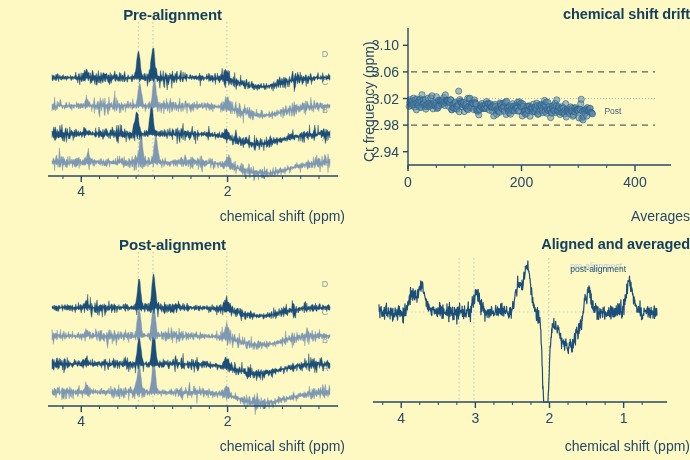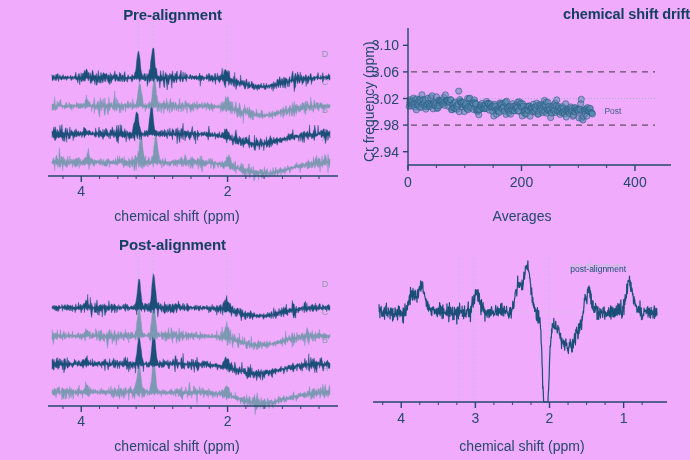--- a/index.html
+++ b/index.html
@@ -11,21 +11,21 @@
     width: 690px;
     height: 460px;
     font-family: "Liberation Sans", sans-serif;
     color: #1b3d5e;
     overflow: hidden;
   }
   .figure {
     position: relative;
     width: 690px;
     height: 460px;
-    background: #f0abfc;
+    background: #fef9c3;
   }
   .panel {
     position: absolute;
     box-sizing: border-box;
   }
   #panel-pre      { left: 0;   top: 0;   width: 345px; height: 230px; }
   #panel-drift    { left: 345px; top: 0; width: 345px; height: 230px; }
   #panel-post     { left: 0;   top: 230px; width: 345px; height: 230px; }
   #panel-averaged { left: 345px; top: 230px; width: 345px; height: 230px; }
 
@@ -40,21 +40,21 @@
     color: #14405f;
     letter-spacing: -0.1px;
   }
   #panel-drift .panel-title,
   #panel-averaged .panel-title { font-size: 14.5px; text-align: right; }
 
   .axis-title {
     position: absolute;
     left: 9px;
     right: 0;
-    text-align: center;
+    text-align: right;
     font-size: 14px;
     color: #25496b;
   }
   .x-axis-title { bottom: 6px; }
 
   .y-axis-title {
     position: absolute;
     font-size: 14px;
     color: #25496b;
     transform-origin: 0 0;
@@ -527,20 +527,21 @@
         <line x1="282.4473684210526" y1="176" x2="282.4473684210526" y2="179" stroke="#25496b" stroke-width="1"></line>
         <line x1="300.7368421052631" y1="176" x2="300.7368421052631" y2="179" stroke="#25496b" stroke-width="1"></line>
         <line x1="319.0263157894737" y1="176" x2="319.0263157894737" y2="179" stroke="#25496b" stroke-width="1"></line>
         <text x="81.26315789473686" y="196" class="tick-label" text-anchor="middle">4</text>
         <text x="227.57894736842107" y="196" class="tick-label" text-anchor="middle">2</text>
       </svg>
     <div class="axis-title x-axis-title">chemical shift (ppm)</div>
   </div>
 
   <div class="panel" id="panel-averaged">
+    <div class="panel-title">Aligned and averaged</div>
     <svg class="plot-svg" id="svg-avg" width="345" height="200">
         <line x1="114.06399999999998" y1="28" x2="114.06399999999998" y2="172" stroke="#b9c4ce" stroke-width="1" stroke-dasharray="1.5,2.5"></line>
         <line x1="128.89066666666665" y1="28" x2="128.89066666666665" y2="172" stroke="#b9c4ce" stroke-width="1" stroke-dasharray="1.5,2.5"></line>
         <line x1="203.76533333333333" y1="28" x2="203.76533333333333" y2="172" stroke="#b9c4ce" stroke-width="1" stroke-dasharray="1.5,2.5"></line>
         <line x1="34" y1="82" x2="312" y2="82" stroke="#c6d0d9" stroke-width="0.9" stroke-dasharray="1.5,2.5"></line>
         <path d="M34.00,74.20L34.31,81.74L34.62,79.33L34.93,87.77L35.24,77.78L35.54,78.29L35.85,79.29L36.16,76.37L36.47,81.87L36.78,86.23L37.09,86.02L37.40,82.04L37.71,86.31L38.02,84.04L38.32,80.00L38.63,81.69L38.94,86.16L39.25,77.35L39.56,89.26L39.87,80.98L40.18,78.81L40.49,83.67L40.80,75.78L41.10,81.66L41.41,73.13L41.72,85.43L42.03,82.02L42.34,84.48L42.65,83.84L42.96,86.80L43.27,77.92L43.58,80.28L43.88,81.99L44.19,83.55L44.50,81.49L44.81,84.33L45.12,88.85L45.43,78.03L45.74,84.90L46.05,78.06L46.36,81.18L46.66,79.28L46.97,85.78L47.28,82.66L47.59,91.10L47.90,78.28L48.21,89.73L48.52,84.64L48.83,84.41L49.14,83.81L49.44,83.16L49.75,87.01L50.06,77.74L50.37,79.98L50.68,82.93L50.99,84.85L51.30,82.34L51.61,86.26L51.92,79.63L52.22,85.92L52.53,89.99L52.84,84.31L53.15,79.80L53.46,75.85L53.77,83.93L54.08,84.70L54.39,76.72L54.70,81.40L55.00,86.66L55.31,80.79L55.62,80.46L55.93,85.14L56.24,82.88L56.55,81.68L56.86,85.65L57.17,86.12L57.48,82.20L57.78,92.22L58.09,77.90L58.40,92.99L58.71,78.75L59.02,80.60L59.33,85.80L59.64,85.72L59.95,73.78L60.26,82.43L60.56,81.61L60.87,85.70L61.18,81.77L61.49,75.60L61.80,76.24L62.11,77.70L62.42,79.79L62.73,71.80L63.04,71.92L63.34,70.88L63.65,75.07L63.96,72.26L64.27,66.39L64.58,65.06L64.89,64.55L65.20,74.58L65.51,57.39L65.82,69.46L66.12,62.00L66.43,60.82L66.74,64.79L67.05,67.00L67.36,60.83L67.67,70.12L67.98,58.67L68.29,61.55L68.60,63.54L68.90,66.36L69.21,69.02L69.52,61.72L69.83,69.95L70.14,60.06L70.45,61.30L70.76,67.82L71.07,66.42L71.38,67.88L71.68,66.77L71.99,72.22L72.30,60.97L72.61,61.48L72.92,59.38L73.23,67.95L73.54,64.33L73.85,60.31L74.16,57.44L74.46,56.32L74.77,59.97L75.08,56.92L75.39,56.06L75.70,50.87L76.01,61.16L76.32,54.30L76.63,58.67L76.94,51.85L77.24,57.06L77.55,51.94L77.86,54.62L78.17,62.03L78.48,62.66L78.79,63.76L79.10,62.12L79.41,62.64L79.72,65.92L80.02,67.19L80.33,68.70L80.64,70.38L80.95,68.52L81.26,76.24L81.57,69.90L81.88,74.54L82.19,76.53L82.50,79.12L82.80,71.53L83.11,76.93L83.42,81.06L83.73,73.98L84.04,75.37L84.35,77.78L84.66,79.44L84.97,77.80L85.28,80.88L85.58,80.87L85.89,78.23L86.20,84.45L86.51,83.63L86.82,85.59L87.13,77.36L87.44,79.22L87.75,78.10L88.06,76.88L88.36,80.01L88.67,77.05L88.98,80.08L89.29,83.94L89.60,79.64L89.91,82.38L90.22,80.11L90.53,82.25L90.84,83.75L91.14,78.71L91.45,79.17L91.76,85.16L92.07,85.11L92.38,86.62L92.69,79.38L93.00,77.79L93.31,78.25L93.62,83.89L93.92,83.95L94.23,83.89L94.54,72.70L94.85,73.12L95.16,85.85L95.47,75.26L95.78,81.64L96.09,83.77L96.40,80.17L96.70,76.74L97.01,88.54L97.32,83.26L97.63,83.15L97.94,74.78L98.25,88.16L98.56,81.37L98.87,78.89L99.18,82.15L99.48,83.25L99.79,82.48L100.10,83.93L100.41,83.75L100.72,84.39L101.03,80.90L101.34,84.86L101.65,84.36L101.96,73.86L102.26,85.79L102.57,81.28L102.88,83.39L103.19,82.05L103.50,76.87L103.81,91.69L104.12,84.18L104.43,72.69L104.74,85.10L105.04,86.33L105.35,79.87L105.66,77.40L105.97,78.46L106.28,83.62L106.59,83.85L106.90,85.40L107.21,82.70L107.52,77.11L107.82,89.79L108.13,83.13L108.44,83.82L108.75,86.71L109.06,89.36L109.37,77.26L109.68,84.14L109.99,79.98L110.30,80.89L110.60,85.01L110.91,79.20L111.22,84.24L111.53,83.80L111.84,94.00L112.15,77.69L112.46,78.00L112.77,86.35L113.08,76.84L113.38,88.89L113.69,84.65L114.00,85.80L114.31,79.87L114.62,73.21L114.93,83.88L115.24,81.60L115.55,81.53L115.86,80.35L116.16,81.13L116.47,82.45L116.78,82.88L117.09,76.17L117.40,86.51L117.71,79.24L118.02,79.65L118.33,79.88L118.64,88.77L118.94,81.57L119.25,82.33L119.56,75.90L119.87,86.21L120.18,83.14L120.49,83.68L120.80,84.31L121.11,87.09L121.42,79.76L121.72,83.96L122.03,79.97L122.34,80.47L122.65,78.13L122.96,77.28L123.27,71.88L123.58,86.53L123.89,80.56L124.20,86.64L124.50,79.02L124.81,81.47L125.12,80.45L125.43,91.56L125.74,76.28L126.05,76.35L126.36,82.34L126.67,73.89L126.98,72.81L127.28,66.66L127.59,74.90L127.90,69.82L128.21,77.14L128.52,71.00L128.83,65.05L129.14,71.10L129.45,73.67L129.76,70.50L130.06,65.54L130.37,59.72L130.68,64.99L130.99,60.60L131.30,63.11L131.61,64.58L131.92,59.84L132.23,65.06L132.54,64.90L132.84,70.99L133.15,59.60L133.46,66.51L133.77,71.75L134.08,62.98L134.39,63.92L134.70,74.27L135.01,71.88L135.32,70.70L135.62,74.51L135.93,84.68L136.24,76.74L136.55,69.62L136.86,81.33L137.17,77.47L137.48,74.41L137.79,76.40L138.10,72.60L138.40,80.83L138.71,76.32L139.02,82.78L139.33,82.87L139.64,79.06L139.95,91.17L140.26,80.34L140.57,82.71L140.88,82.15L141.18,84.95L141.49,83.60L141.80,80.96L142.11,87.20L142.42,80.10L142.73,83.62L143.04,79.63L143.35,82.92L143.66,84.39L143.96,87.76L144.27,79.47L144.58,83.26L144.89,86.32L145.20,82.83L145.51,79.48L145.82,79.35L146.13,85.23L146.44,76.63L146.74,77.40L147.05,82.42L147.36,83.74L147.67,82.17L147.98,81.29L148.29,80.87L148.60,85.92L148.91,83.44L149.22,83.18L149.52,83.70L149.83,84.96L150.14,82.13L150.45,78.23L150.76,75.41L151.07,81.97L151.38,80.30L151.69,85.05L152.00,81.89L152.30,78.77L152.61,76.75L152.92,85.25L153.23,85.82L153.54,78.58L153.85,80.33L154.16,81.89L154.47,83.08L154.78,78.66L155.08,78.89L155.39,83.40L155.70,73.86L156.01,84.68L156.32,82.44L156.63,83.00L156.94,73.10L157.25,85.55L157.56,80.37L157.86,78.24L158.17,81.30L158.48,80.32L158.79,86.03L159.10,76.29L159.41,76.56L159.72,82.78L160.03,82.86L160.34,80.58L160.64,83.69L160.95,80.70L161.26,81.66L161.57,76.31L161.88,80.80L162.19,81.86L162.50,82.85L162.81,83.82L163.12,85.73L163.42,85.08L163.73,88.04L164.04,81.14L164.35,86.80L164.66,77.97L164.97,84.58L165.28,77.54L165.59,77.62L165.90,78.69L166.20,88.19L166.51,81.62L166.82,80.96L167.13,79.16L167.44,78.72L167.75,71.27L168.06,78.72L168.37,72.93L168.68,78.34L168.98,76.33L169.29,70.69L169.60,68.77L169.91,66.98L170.22,61.98L170.53,61.82L170.84,59.63L171.15,60.17L171.46,62.01L171.76,65.91L172.07,59.68L172.38,56.96L172.69,46.01L173.00,57.38L173.31,56.58L173.62,55.30L173.93,52.70L174.24,53.97L174.54,57.36L174.85,53.36L175.16,52.39L175.47,55.63L175.78,53.83L176.09,53.70L176.40,55.97L176.71,59.72L177.02,50.09L177.32,55.76L177.63,59.79L177.94,56.57L178.25,54.65L178.56,47.73L178.87,42.19L179.18,43.65L179.49,49.23L179.80,45.43L180.10,43.55L180.41,36.00L180.72,37.70L181.03,38.30L181.34,36.82L181.65,35.29L181.96,35.70L182.27,39.67L182.58,35.33L182.88,30.90L183.19,38.99L183.50,41.23L183.81,40.88L184.12,43.28L184.43,43.79L184.74,48.57L185.05,48.33L185.36,53.14L185.66,54.43L185.97,64.60L186.28,60.41L186.59,57.74L186.90,62.80L187.21,72.58L187.52,69.62L187.83,67.45L188.14,75.53L188.44,72.19L188.75,77.80L189.06,74.20L189.37,76.47L189.68,81.44L189.99,77.43L190.30,81.23L190.61,79.30L190.92,79.22L191.22,87.38L191.53,90.32L191.84,83.21L192.15,82.17L192.46,77.65L192.77,91.15L193.08,93.05L193.39,86.58L193.70,80.56L194.00,92.60L194.31,88.17L194.62,90.56L194.93,87.60L195.24,93.27L195.55,98.66L195.86,99.87L196.17,113.74L196.48,115.29L196.78,121.28L197.09,134.98L197.40,138.80L197.71,158.75L198.02,156.21L198.33,162.89L198.64,172.00L198.95,172.00L199.26,172.00L199.56,172.00L199.87,172.00L200.18,172.00L200.49,172.00L200.80,172.00L201.11,172.00L201.42,172.00L201.73,172.00L202.04,172.00L202.34,172.00L202.65,172.00L202.96,172.00L203.27,163.04L203.58,159.82L203.89,151.54L204.20,145.26L204.51,132.19L204.82,125.24L205.12,115.96L205.43,117.29L205.74,112.18L206.05,106.95L206.36,107.63L206.67,98.64L206.98,102.70L207.29,93.69L207.60,96.05L207.90,96.27L208.21,93.76L208.52,97.56L208.83,88.45L209.14,95.79L209.45,98.67L209.76,98.15L210.07,98.28L210.38,99.18L210.68,91.35L210.99,95.98L211.30,98.58L211.61,99.01L211.92,99.09L212.23,103.01L212.54,99.82L212.85,95.44L213.16,97.68L213.46,99.45L213.77,97.33L214.08,100.70L214.39,104.94L214.70,103.10L215.01,108.29L215.32,105.91L215.63,103.43L215.94,110.35L216.24,109.78L216.55,118.57L216.86,107.98L217.17,111.92L217.48,110.73L217.79,112.18L218.10,113.47L218.41,114.54L218.72,109.84L219.02,116.63L219.33,111.37L219.64,120.27L219.95,115.87L220.26,114.00L220.57,111.11L220.88,108.94L221.19,115.50L221.50,114.04L221.80,113.15L222.11,118.34L222.42,118.15L222.73,121.05L223.04,120.12L223.35,123.54L223.66,116.85L223.97,118.30L224.28,112.74L224.58,112.36L224.89,115.10L225.20,109.21L225.51,112.50L225.82,117.09L226.13,116.78L226.44,118.06L226.75,121.99L227.06,111.97L227.36,121.83L227.67,109.33L227.98,114.67L228.29,117.94L228.60,111.14L228.91,111.25L229.22,107.68L229.53,103.66L229.84,112.81L230.14,105.10L230.45,115.00L230.76,99.94L231.07,99.14L231.38,102.83L231.69,97.03L232.00,102.86L232.31,100.84L232.62,101.96L232.92,108.94L233.23,107.37L233.54,93.93L233.85,101.17L234.16,103.29L234.47,93.50L234.78,100.84L235.09,93.96L235.40,89.96L235.70,97.63L236.01,91.18L236.32,95.37L236.63,99.50L236.94,86.38L237.25,90.60L237.56,86.26L237.87,84.43L238.18,81.17L238.48,82.91L238.79,78.13L239.10,73.95L239.41,68.28L239.72,70.94L240.03,64.32L240.34,69.14L240.65,65.90L240.96,69.37L241.26,70.38L241.57,71.09L241.88,73.61L242.19,66.91L242.50,59.10L242.81,62.83L243.12,57.23L243.43,62.04L243.74,62.08L244.04,55.80L244.35,62.69L244.66,57.63L244.97,67.63L245.28,60.29L245.59,62.41L245.90,74.01L246.21,63.73L246.52,72.29L246.82,77.62L247.13,74.16L247.44,78.98L247.75,70.54L248.06,71.26L248.37,80.60L248.68,78.53L248.99,82.38L249.30,80.01L249.60,76.61L249.91,82.30L250.22,80.96L250.53,73.44L250.84,78.72L251.15,75.95L251.46,77.11L251.77,76.08L252.08,89.41L252.38,83.35L252.69,82.52L253.00,76.81L253.31,88.97L253.62,89.42L253.93,86.10L254.24,81.93L254.55,84.72L254.86,78.27L255.16,81.06L255.47,88.01L255.78,81.20L256.09,79.60L256.40,82.21L256.71,82.99L257.02,81.99L257.33,83.23L257.64,87.32L257.94,77.78L258.25,83.01L258.56,79.89L258.87,80.74L259.18,76.82L259.49,87.08L259.80,89.14L260.11,81.41L260.42,82.01L260.72,83.16L261.03,83.45L261.34,86.52L261.65,82.84L261.96,85.89L262.27,84.01L262.58,82.56L262.89,80.26L263.20,85.53L263.50,82.81L263.81,77.64L264.12,83.38L264.43,85.32L264.74,86.85L265.05,80.97L265.36,80.14L265.67,75.89L265.98,88.87L266.28,85.29L266.59,78.09L266.90,76.82L267.21,79.53L267.52,82.90L267.83,86.76L268.14,77.77L268.45,81.53L268.76,84.69L269.06,87.22L269.37,84.85L269.68,78.58L269.99,86.22L270.30,78.59L270.61,78.78L270.92,85.60L271.23,75.89L271.54,81.10L271.84,82.54L272.15,84.36L272.46,85.21L272.77,73.67L273.08,77.70L273.39,83.83L273.70,82.00L274.01,74.88L274.32,73.77L274.62,84.78L274.93,84.56L275.24,78.30L275.55,81.00L275.86,69.73L276.17,81.28L276.48,84.66L276.79,88.21L277.10,81.62L277.40,86.44L277.71,76.29L278.02,77.69L278.33,77.40L278.64,69.71L278.95,84.53L279.26,74.40L279.57,68.52L279.88,74.47L280.18,64.59L280.49,70.87L280.80,66.65L281.11,67.04L281.42,67.94L281.73,54.07L282.04,61.25L282.35,63.75L282.66,58.01L282.96,50.66L283.27,51.19L283.58,51.54L283.89,50.69L284.20,49.64L284.51,46.08L284.82,55.84L285.13,50.31L285.44,57.77L285.74,61.41L286.05,52.27L286.36,61.22L286.67,57.67L286.98,58.66L287.29,60.70L287.60,64.88L287.91,63.45L288.22,66.02L288.52,73.91L288.83,67.65L289.14,66.81L289.45,72.97L289.76,69.58L290.07,75.72L290.38,75.31L290.69,73.99L291.00,76.53L291.30,75.52L291.61,76.30L291.92,82.15L292.23,79.90L292.54,79.76L292.85,81.88L293.16,77.84L293.47,76.26L293.78,79.30L294.08,82.65L294.39,79.37L294.70,81.17L295.01,70.96L295.32,85.86L295.63,85.51L295.94,81.31L296.25,77.90L296.56,89.72L296.86,88.38L297.17,88.31L297.48,89.06L297.79,84.78L298.10,84.90L298.41,83.37L298.72,85.48L299.03,78.10L299.34,79.99L299.64,81.51L299.95,80.42L300.26,81.27L300.57,81.74L300.88,80.00L301.19,83.75L301.50,83.02L301.81,80.91L302.12,77.86L302.42,82.61L302.73,76.57L303.04,86.97L303.35,79.58L303.66,78.55L303.97,84.97L304.28,78.00L304.59,83.20L304.90,87.43L305.20,80.57L305.51,87.97L305.82,80.89L306.13,77.34L306.44,84.67L306.75,82.67L307.06,80.29L307.37,81.78L307.68,81.63L307.98,88.09L308.29,83.16L308.60,83.41L308.91,78.74L309.22,75.74L309.53,88.36L309.84,82.46L310.15,78.00L310.46,81.39L310.76,86.17L311.07,82.85L311.38,80.74L311.69,78.42L312.00,85.49" fill="none" stroke="#1b4e79" stroke-width="1.2" stroke-linejoin="round"></path>
         <text x="225.264" y="39" class="anno-label" fill="#b9c7d2" text-anchor="start">pre-alignment</text>
         <text x="225.264" y="42" class="anno-label" fill="#1b4e79" text-anchor="start">post-alignment</text>
         <line x1="28" y1="172" x2="322" y2="172" stroke="#25496b" stroke-width="1.4"></line>
         <line x1="37.706666666666656" y1="172" x2="37.706666666666656" y2="175" stroke="#25496b" stroke-width="1"></line>

